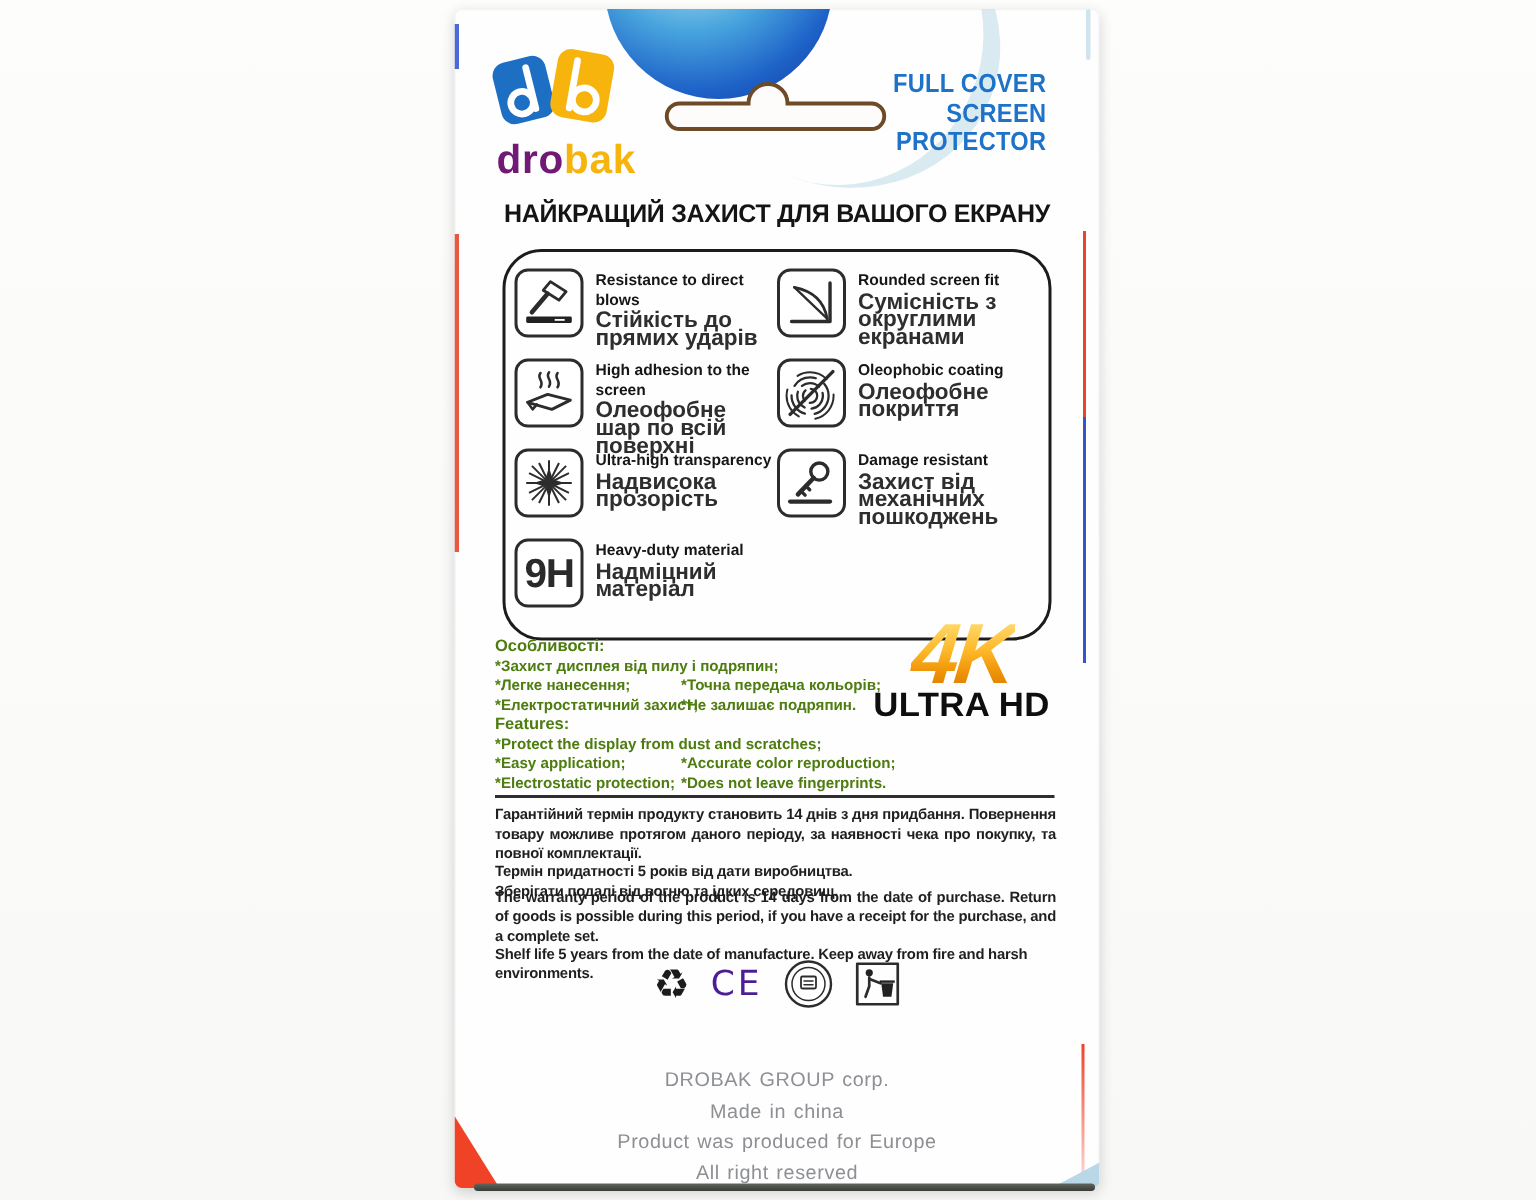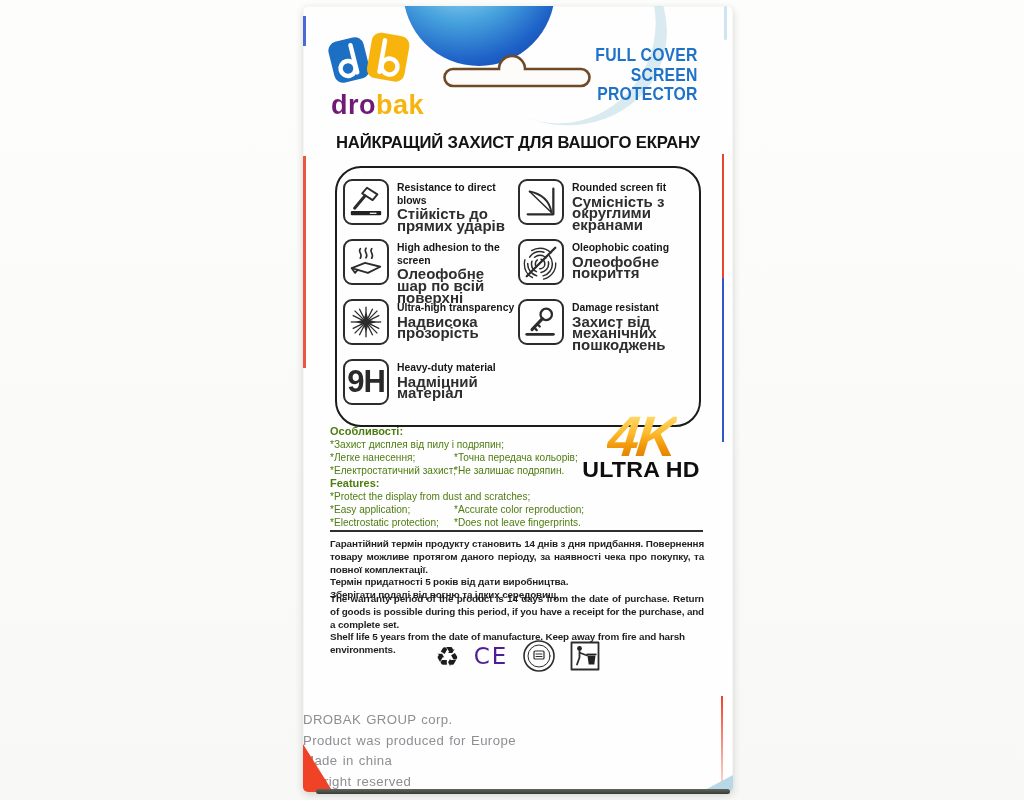--- a/index.html
+++ b/index.html
@@ -29,28 +29,28 @@
 
   
   .feature-box{position:absolute;left:32px;top:160px;width:366px;height:261px;border:2.5px solid #1c1c1c;border-radius:26px;
                box-sizing:border-box;display:grid;grid-template-columns:1fr 1fr;padding:11px 6px 6px 6px;}
   .fcell{display:flex;align-items:flex-start;height:60px;}
   .ficon{flex:none;width:46px;height:46px;border:2.2px solid #2c2c2c;border-radius:9px;box-sizing:border-box;
          display:flex;align-items:center;justify-content:center;background:#fff;}
   .ftext{margin-left:8px;padding-top:3px;}
   .ftitle{font-size:10.4px;font-weight:700;color:#161616;line-height:12.5px;}
   .fsub{font-size:15px;font-weight:600;color:#2e2e2e;line-height:11.8px;margin-top:1px;max-width:122px;}
-  .nineh{font-size:31px;font-weight:600;color:#2a2a2a;letter-spacing:-1px;font-family:"Liberation Sans",sans-serif;}
+  .nineh{font-size:27px;font-weight:600;color:#2a2a2a;letter-spacing:-1px;font-family:"Liberation Sans",sans-serif;}
 
   
   .list-block{position:absolute;left:27px;width:260px;color:#4d7c0f;}
   .list-heading{font-size:11px;font-weight:700;margin-bottom:1px;}
-  .list-line{font-size:10.1px;font-weight:400;line-height:13.2px;}
+  .list-line{font-size:10.1px;font-weight:700;line-height:13.2px;}
   .list-cols{display:grid;grid-template-columns:124px 1fr;}
-  .list-cols span{font-size:10.1px;font-weight:400;line-height:13.2px;white-space:nowrap;}
+  .list-cols span{font-size:10.1px;font-weight:700;line-height:13.2px;white-space:nowrap;}
   .uk-list{top:419px;}
   .en-list{top:471px;}
 
   
   .badge4k{position:absolute;left:270px;top:405px;width:136px;text-align:center;}
   .badge4k .k4{display:inline-block;font-size:57px;line-height:50px;font-weight:800;font-style:italic;letter-spacing:-3px;
                transform:skewX(-6deg);color:#e8940a;
                background:linear-gradient(180deg,#ffe07a 0%,#fdb92a 45%,#ef9206 75%,#d97d03 100%);
                -webkit-background-clip:text;background-clip:text;-webkit-text-fill-color:transparent;}
   .badge4k .uhd{font-size:22.5px;font-weight:800;color:#0e0e0e;letter-spacing:.2px;margin-top:-4px;transform:scaleX(1.03);}
@@ -60,21 +60,21 @@
   .warranty{position:absolute;left:27px;width:374px;color:#1f1f1f;font-size:9.9px;font-weight:600;line-height:12.8px;letter-spacing:-.15px;}
   .warranty .just{text-align:justify;}
   .wk{top:532px;}
   .we{top:587px;}
 
   
   .cert-row{position:absolute;left:0;right:0;top:630px;display:flex;justify-content:center;align-items:center;gap:14px;height:40px;}
   .recycle{font-family:"DejaVu Sans",sans-serif;font-size:27px;color:#1c1c1c;line-height:1;}
   .ce{font-size:23px;font-weight:500;color:#4c1d95;letter-spacing:2px;font-family:"DejaVu Sans",sans-serif;}
 
-  .footer{position:absolute;left:0;right:0;top:704px;color:#8d8f93;font-size:13.2px;
+  .footer{position:absolute;left:0;right:0;top:704px;text-align:center;color:#8d8f93;font-size:13.2px;
           line-height:20.5px;letter-spacing:.4px;word-spacing:1px;}
 
   
   .edge{position:absolute;}
   .e-left-blue{left:0;top:10px;width:3px;height:30px;background:#2b4fd0;opacity:.85;}
   .e-left-red{left:0;top:150px;width:2.5px;height:212px;background:#e8452c;opacity:.9;}
   .e-right-red{right:9px;top:148px;width:2.5px;height:124px;background:#e8452c;}
   .e-right-blue{right:9px;top:272px;width:2.5px;height:164px;background:#3556c8;}
   .e-right-red2{right:10px;top:690px;width:2.5px;height:96px;background:linear-gradient(180deg,#f04226,rgba(240,66,38,.15));}
   .corner-bl{left:0;bottom:0;width:0;height:0;border-bottom:48px solid #f04226;border-right:30px solid transparent;}
@@ -287,22 +287,22 @@
         <circle cx="9.5" cy="7.5" r="2.4" fill="#222"></circle>
         <path d="M9.5 10.5 v6 l-2.5 7" class="ln" stroke-width="1.8"></path>
         <path d="M10.5 12 l6.5 2.5" class="ln" stroke-width="1.8"></path>
         <path d="M17.5 14.5 h8 l-1.2 9 h-5.6 z" fill="#222"></path>
         <rect x="16.5" y="12.6" width="10" height="1.6" fill="#222"></rect>
       </svg>
     </div>
 
     <div class="footer">
       <div>DROBAK GROUP corp.</div>
+      <div>Made in china</div>
       <div>Product was produced for Europe</div>
-      <div>Made in china</div>
       <div>All right reserved</div>
     </div>
 
     <div class="edge e-top-right"></div>
     <div class="edge e-left-blue"></div>
     <div class="edge e-left-red"></div>
     <div class="edge e-right-red"></div>
     <div class="edge e-right-blue"></div>
     <div class="edge e-right-red2"></div>
     <div class="edge corner-bl"></div>

